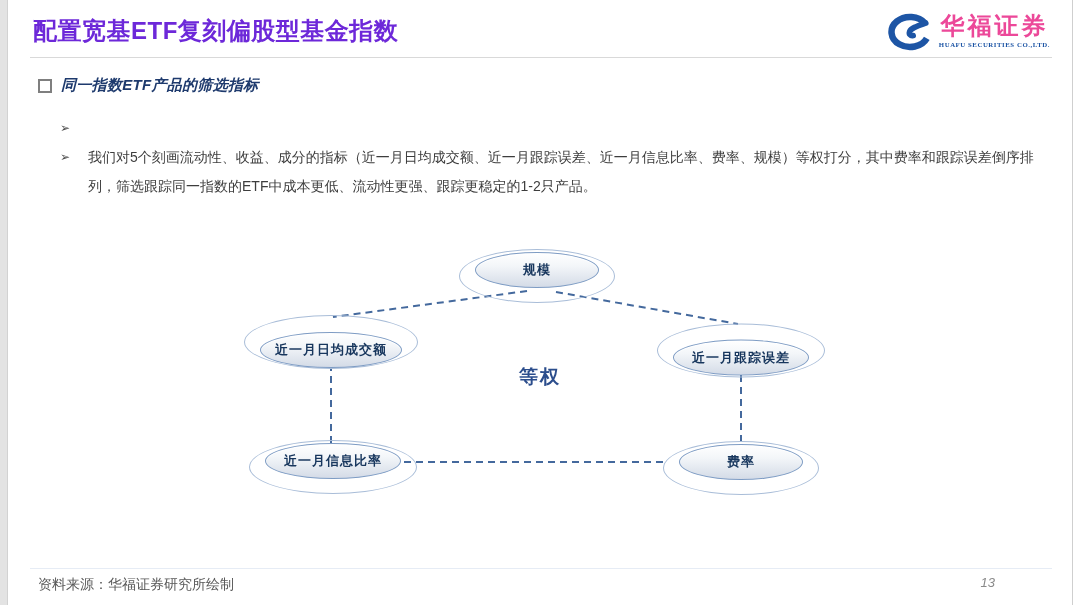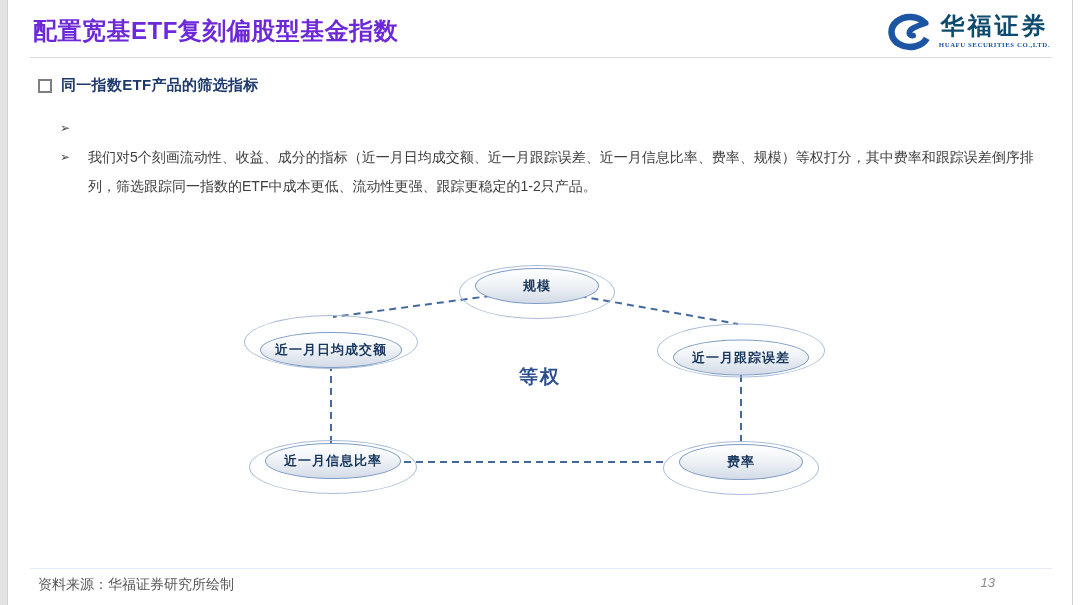--- a/index.html
+++ b/index.html
@@ -12,25 +12,25 @@
   .right-edge{position:absolute;left:1072px;top:0;width:1px;height:605px;background:#cfcfcf;}
 
   
   .slide-title{position:absolute;left:33px;top:15px;font-size:24px;font-weight:bold;color:#6d28d9;letter-spacing:.5px;}
   .title-rule{position:absolute;left:30px;top:57px;width:1022px;height:0;border-top:1px solid #d9d9d9;}
 
   
   .logo{position:absolute;right:30px;top:13px;display:flex;align-items:flex-start;gap:7px;}
   .logo-icon{width:44px;height:38px;flex:0 0 auto;}
   .logo-text{display:flex;flex-direction:column;align-items:center;}
-  .logo-name{font-family:"Liberation Serif", serif;font-weight:bold;font-size:24px;line-height:26px;color:#0c4a6e;letter-spacing:3px;white-space:nowrap;}
+  .logo-name{font-family:"Liberation Serif", serif;font-weight:bold;font-size:24px;line-height:26px;color:#ec4899;letter-spacing:3px;white-space:nowrap;}
   .logo-sub{font-family:"Liberation Serif", serif;font-weight:bold;font-size:6.8px;color:#1d55a5;letter-spacing:.55px;margin-top:2px;white-space:nowrap;}
 
   
-  .section-head{position:absolute;left:38px;top:76px;display:flex;align-items:center;gap:9px;}
+  .section-head{position:absolute;left:38px;top:76px;display:flex;align-items:center;gap:9px;font-style:italic;}
   .square-bullet{width:10px;height:10px;border:2px solid #7f7f7f;background:#ffffff;flex:0 0 auto;}
   .section-title{font-size:15px;font-weight:bold;color:#1e3a6d;letter-spacing:.3px;}
 
   
   .bullets{position:absolute;left:60px;top:114px;width:992px;}
   .bullet{display:flex;align-items:flex-start;}
   .bullet-marker{flex:0 0 28px;font-size:12px;color:#4d4d4d;line-height:29px;}
   .bullet-text{font-size:14px;color:#3d3d3d;line-height:29px;}
 
   
@@ -43,21 +43,21 @@
     background:transparent;z-index:0;
   }
   .node .core{
     position:relative;z-index:1;height:34px;display:flex;align-items:center;justify-content:center;
     border:1px solid #7e9cc4;border-radius:50%;
     background:linear-gradient(180deg,#ffffff 0%,#f3f6f9 38%,#dde3ec 82%,#d4dbe7 100%);
     box-shadow:inset 0 1px 1px rgba(255,255,255,.9);
     font-family:"DejaVu Serif", serif;font-weight:bold;font-size:13px;color:#17365d;letter-spacing:1px;
     white-space:nowrap;
   }
-  .node-scale{left:537px;top:40px;margin-top:16px;}    .node-scale .core{width:122px;}
+  .node-scale{left:537px;top:40px;}    .node-scale .core{width:122px;}
   .node-turnover{left:331px;top:106px;}.node-turnover .core{width:140px;margin-top:28px;}
   .node-tracking{left:741px;top:114px;}.node-tracking .core{width:134px;margin-top:27px;}
   .node-inforatio{left:333px;top:231px;}.node-inforatio .core{width:134px;}
   .node-fee{left:741px;top:232px;}     .node-fee .core{width:122px;}
   .center-label{
     position:absolute;left:540px;top:147px;transform:translate(-50%,-50%);
     font-family:"DejaVu Serif", serif;font-size:19px;font-weight:bold;color:#2b4d8c;letter-spacing:2px;z-index:1;
   }
 
   

